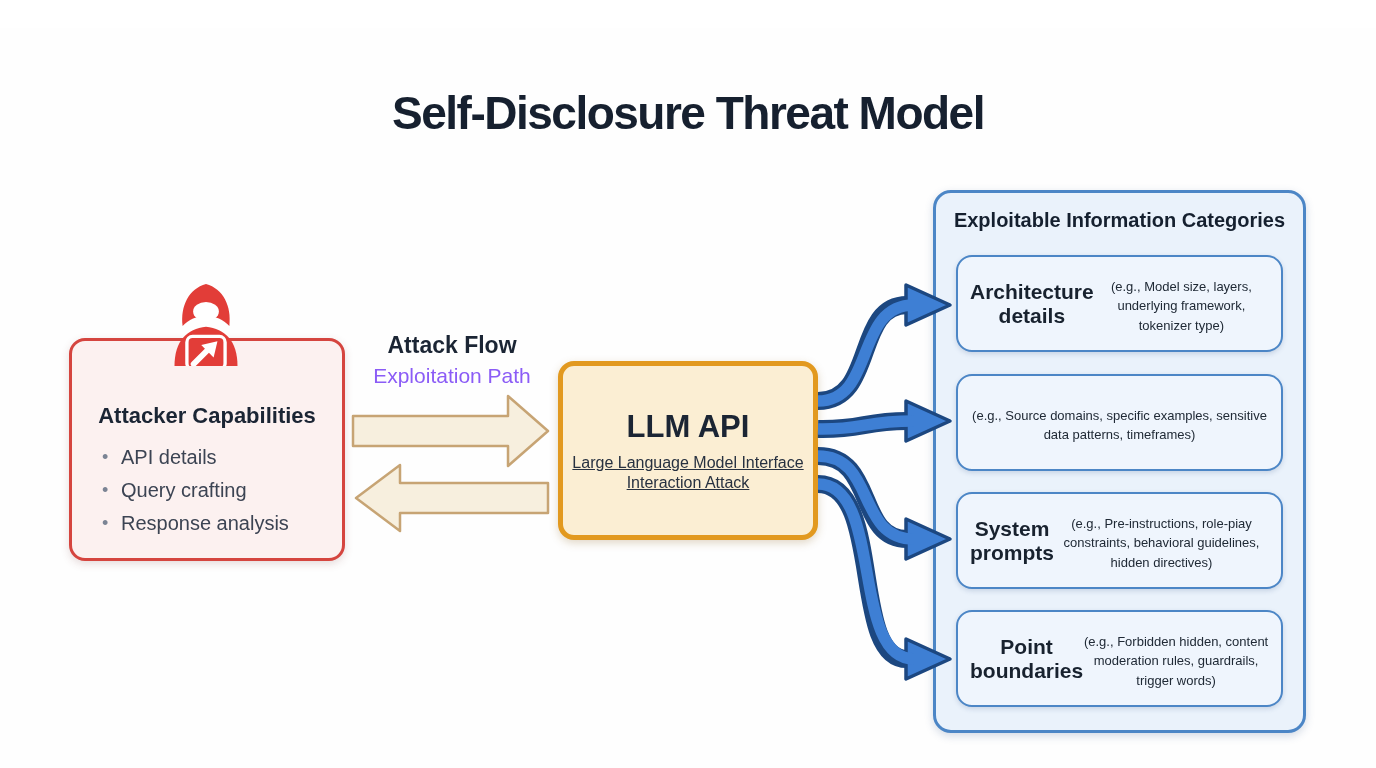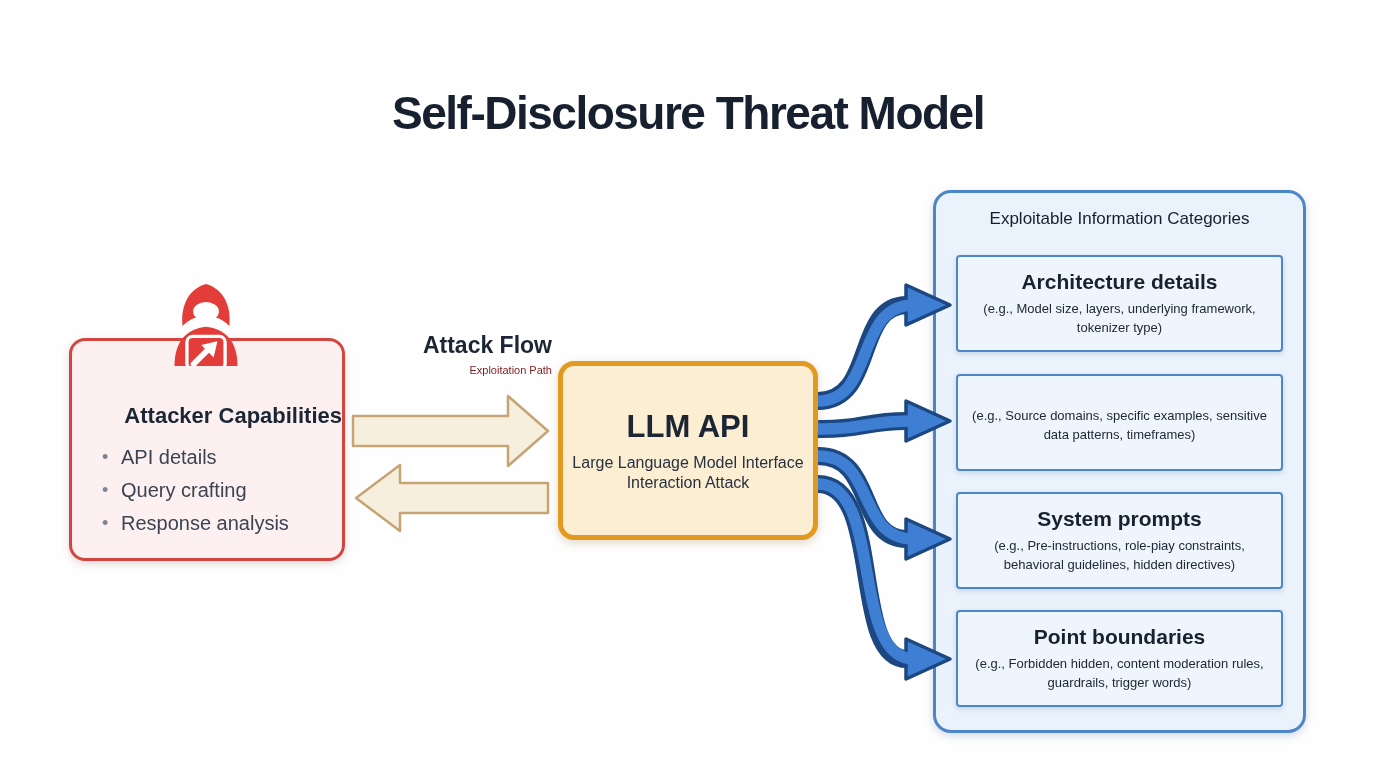--- a/index.html
+++ b/index.html
@@ -16,59 +16,59 @@
     left:0;top:58px;width:1376px;text-align:center;
     font-size:46px;font-weight:700;letter-spacing:-1.5px;color:#16202f;
   }
   
   .attacker-box{
     left:69px;top:310px;width:276px;height:223px;box-sizing:border-box;
     background:#fcf1f0;border:3px solid #d5453f;border-radius:16px;
     box-shadow:0 3px 8px rgba(120,60,60,.18);
   }
   .attacker-heading{
-    margin-top:62px;text-align:right;
+    margin-top:62px;text-align:center;
     font-size:22px;font-weight:700;color:#1b2534;
   }
   .attacker-list{list-style:none;margin:12px 0 0 0;padding:0 0 0 30px;}
   .attacker-list li{
     font-size:20px;color:#3c4453;line-height:33px;position:relative;padding-left:19px;
   }
   .attacker-list li .dot{
     position:absolute;left:0;top:0;color:#7b8494;font-size:18px;
   }
   .attacker-icon{left:158px;top:254px;width:96px;height:84px;}
   
-  .flow-label{left:352px;top:304px;width:200px;text-align:right;}
+  .flow-label{left:352px;top:304px;width:200px;text-align:center;}
   .flow-heading{font-size:23px;font-weight:700;color:#1b2534;}
-  .flow-sub{font-size:11px;color:#7f1d1d;margin-top:5px;}
+  .flow-sub{font-size:21px;color:#8b5cf6;margin-top:5px;}
   
   .llm-box{
     left:558px;top:333px;width:260px;height:179px;box-sizing:border-box;
     background:#fbeed3;border:5px solid #e2991f;border-radius:16px;
     box-shadow:0 3px 8px rgba(140,100,30,.25);
     display:flex;flex-direction:column;align-items:center;justify-content:center;
   }
   .llm-heading{font-size:31px;font-weight:700;color:#1b2534;}
-  .llm-sub{font-size:16px;color:#273140;margin-top:8px;line-height:20px;text-align:center;}
+  .llm-sub{font-size:16px;color:#273140;margin-top:8px;line-height:20px;text-align:center;text-decoration:underline;}
   
   .cat-container{
     left:933px;top:162px;width:373px;height:543px;box-sizing:border-box;
     background:#eaf2fb;border:3px solid #4c86c6;border-radius:18px;
     box-shadow:0 3px 9px rgba(60,90,140,.22);
   }
   .cat-heading{
     margin-top:16px;text-align:center;
-    font-size:17px;font-weight:400;color:#15202f;
+    font-size:20px;font-weight:700;color:#15202f;
   }
   .cat-box{
     position:absolute;left:20px;width:327px;height:97px;box-sizing:border-box;
-    background:#eff5fd;border:2.5px solid #4c86c6;border-radius:4px;
+    background:#eff5fd;border:2.5px solid #4c86c6;border-radius:16px;
     box-shadow:0 2px 5px rgba(60,90,140,.20);
-    display:flex;flex-direction:column;align-items:center;justify-content:center;
+    display:flex;flex-direction:row;align-items:center;justify-content:center;
     padding:0 12px;text-align:center;
   }
   .cat-box-title{font-size:21px;font-weight:700;color:#18222f;}
   .cat-box-detail{font-size:13px;color:#202a36;line-height:19.5px;margin-top:5px;}
   .cat-box-1{top:62px;}
   .cat-box-2{top:181px;}
   .cat-box-3{top:299px;}
   .cat-box-4{top:417px;}
   
   .arrows-layer{left:0;top:0;width:1376px;height:768px;pointer-events:none;}

